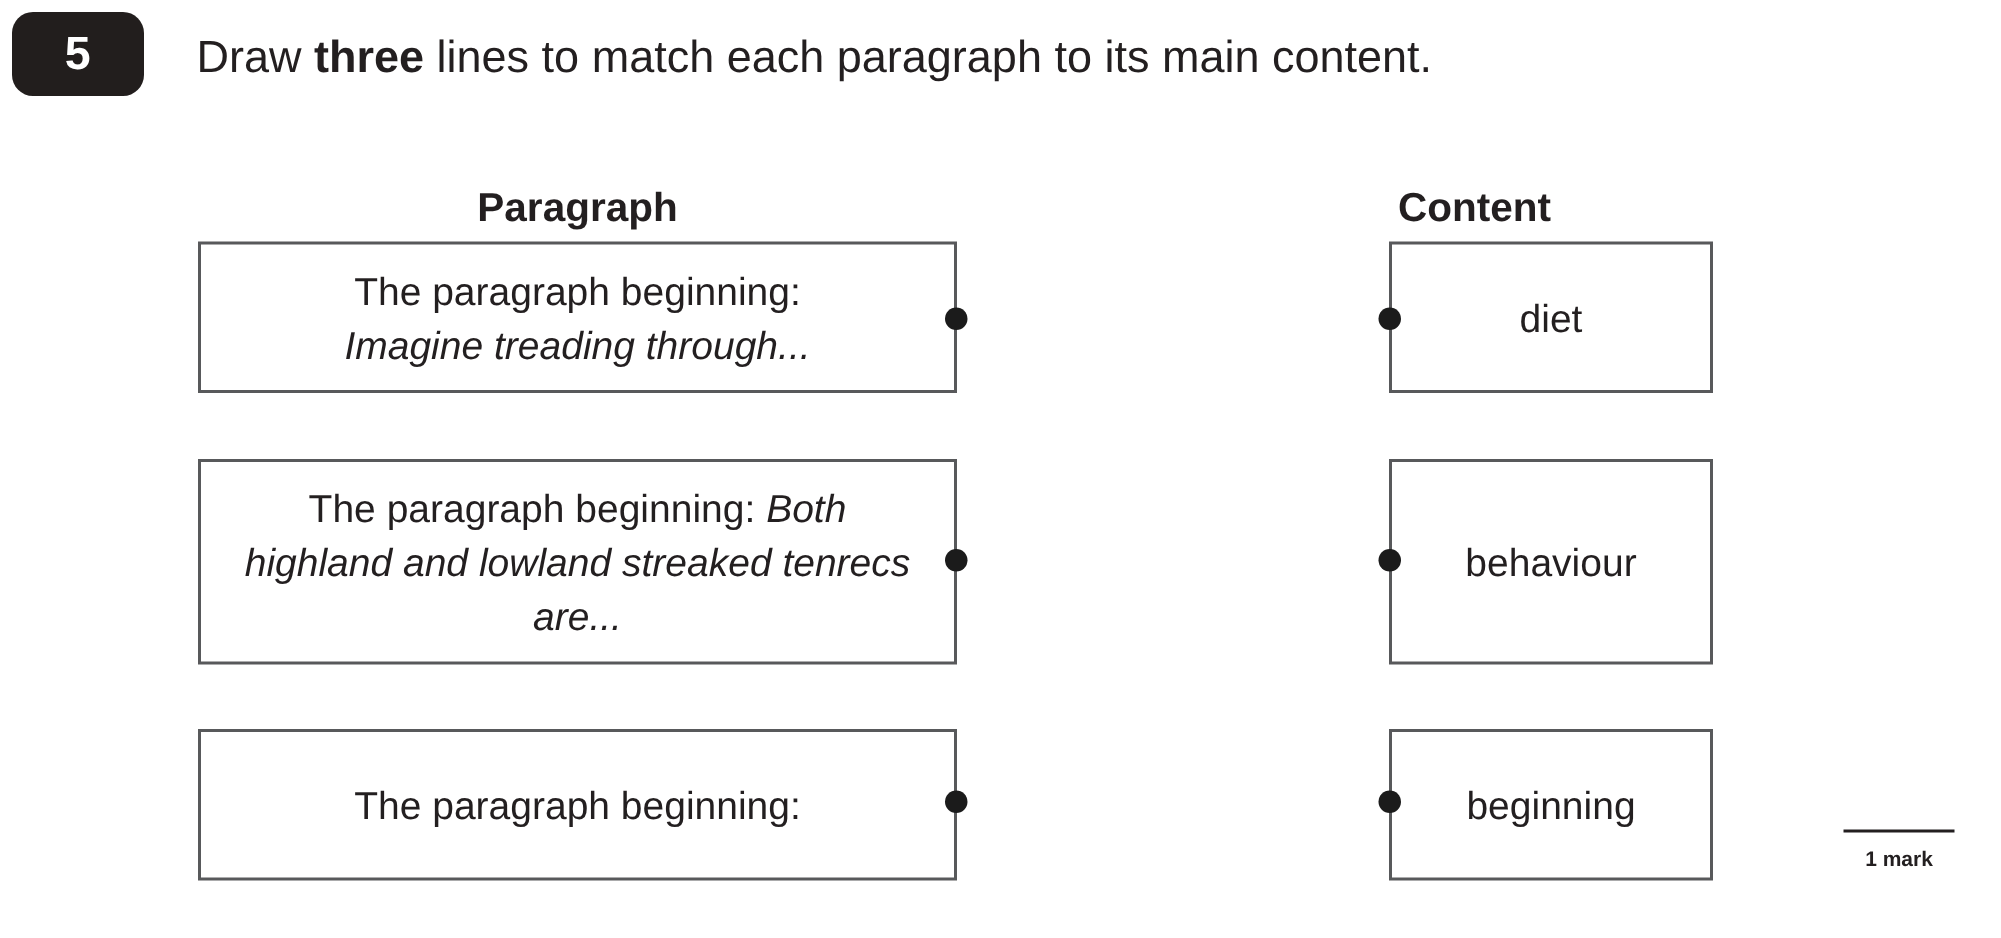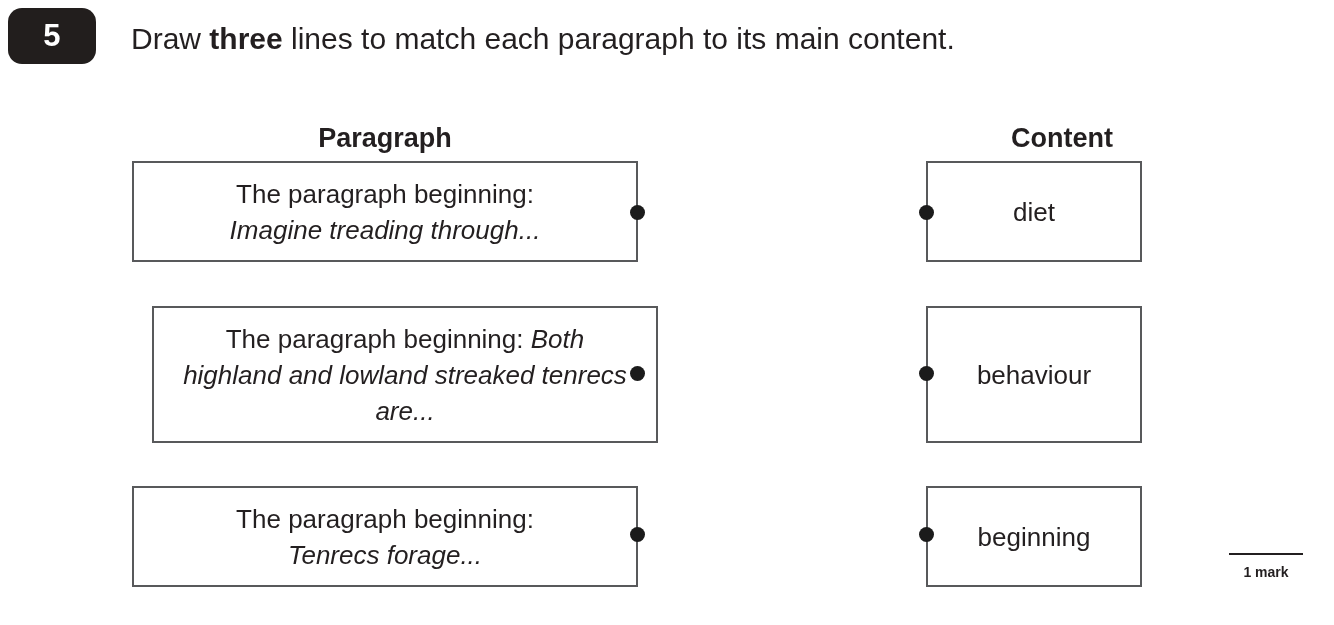--- a/index.html
+++ b/index.html
@@ -49,21 +49,21 @@
   .col-header {
     position: absolute;
     font-size: 27px;
     font-weight: bold;
     color: #231f20;
     text-align: center;
     line-height: 32px;
     margin-top: 11px;
   }
   #header-paragraph { left: 255px; top: 111px; width: 260px; }
-  #header-content   { left: 932px; top: 111px; width: 260px; }
+  #header-content   { left: 853px; top: 111px; width: 260px; }
 
   
   .match-box {
     position: absolute;
     border: 2px solid #58595b;
     background: #ffffff;
     box-sizing: border-box;
     display: flex;
     align-items: center;
     justify-content: center;
@@ -80,21 +80,21 @@
   .content-box {
     left: 926px;
     width: 216px;
     font-size: 26px;
     line-height: 34px;
     color: #231f20;
   }
   .para-box .ital, .content-box .ital { font-style: italic; }
 
   .row1-left  { top: 161px; height: 101px; }
-  .row2-left  { top: 306px; height: 137px; margin-left: 20px; }
+  .row2-left  { top: 306px; height: 137px; }
   .row3-left  { top: 486px; height: 101px; }
   .row1-right { top: 161px; height: 101px; }
   .row2-right { top: 306px; height: 137px; }
   .row3-right { top: 486px; height: 101px; }
 
   
   .dot {
     position: absolute;
     width: 15px;
     height: 15px;
@@ -152,21 +152,20 @@
 <div class="match-box para-box row2-left">
   <div>
     <span>The paragraph beginning:</span>
     <span class="ital">Both highland and lowland streaked tenrecs are...</span>
   </div>
 </div>
 
 <div class="match-box para-box row3-left">
   <div>
     <span>The paragraph beginning:</span><br>
-    <span class="ital">Tenrecs forage...</span>
   </div>
 </div>
 
 <div class="match-box content-box row1-right">
   <span>diet</span>
 </div>
 
 <div class="match-box content-box row2-right">
   <span>behaviour</span>
 </div>

